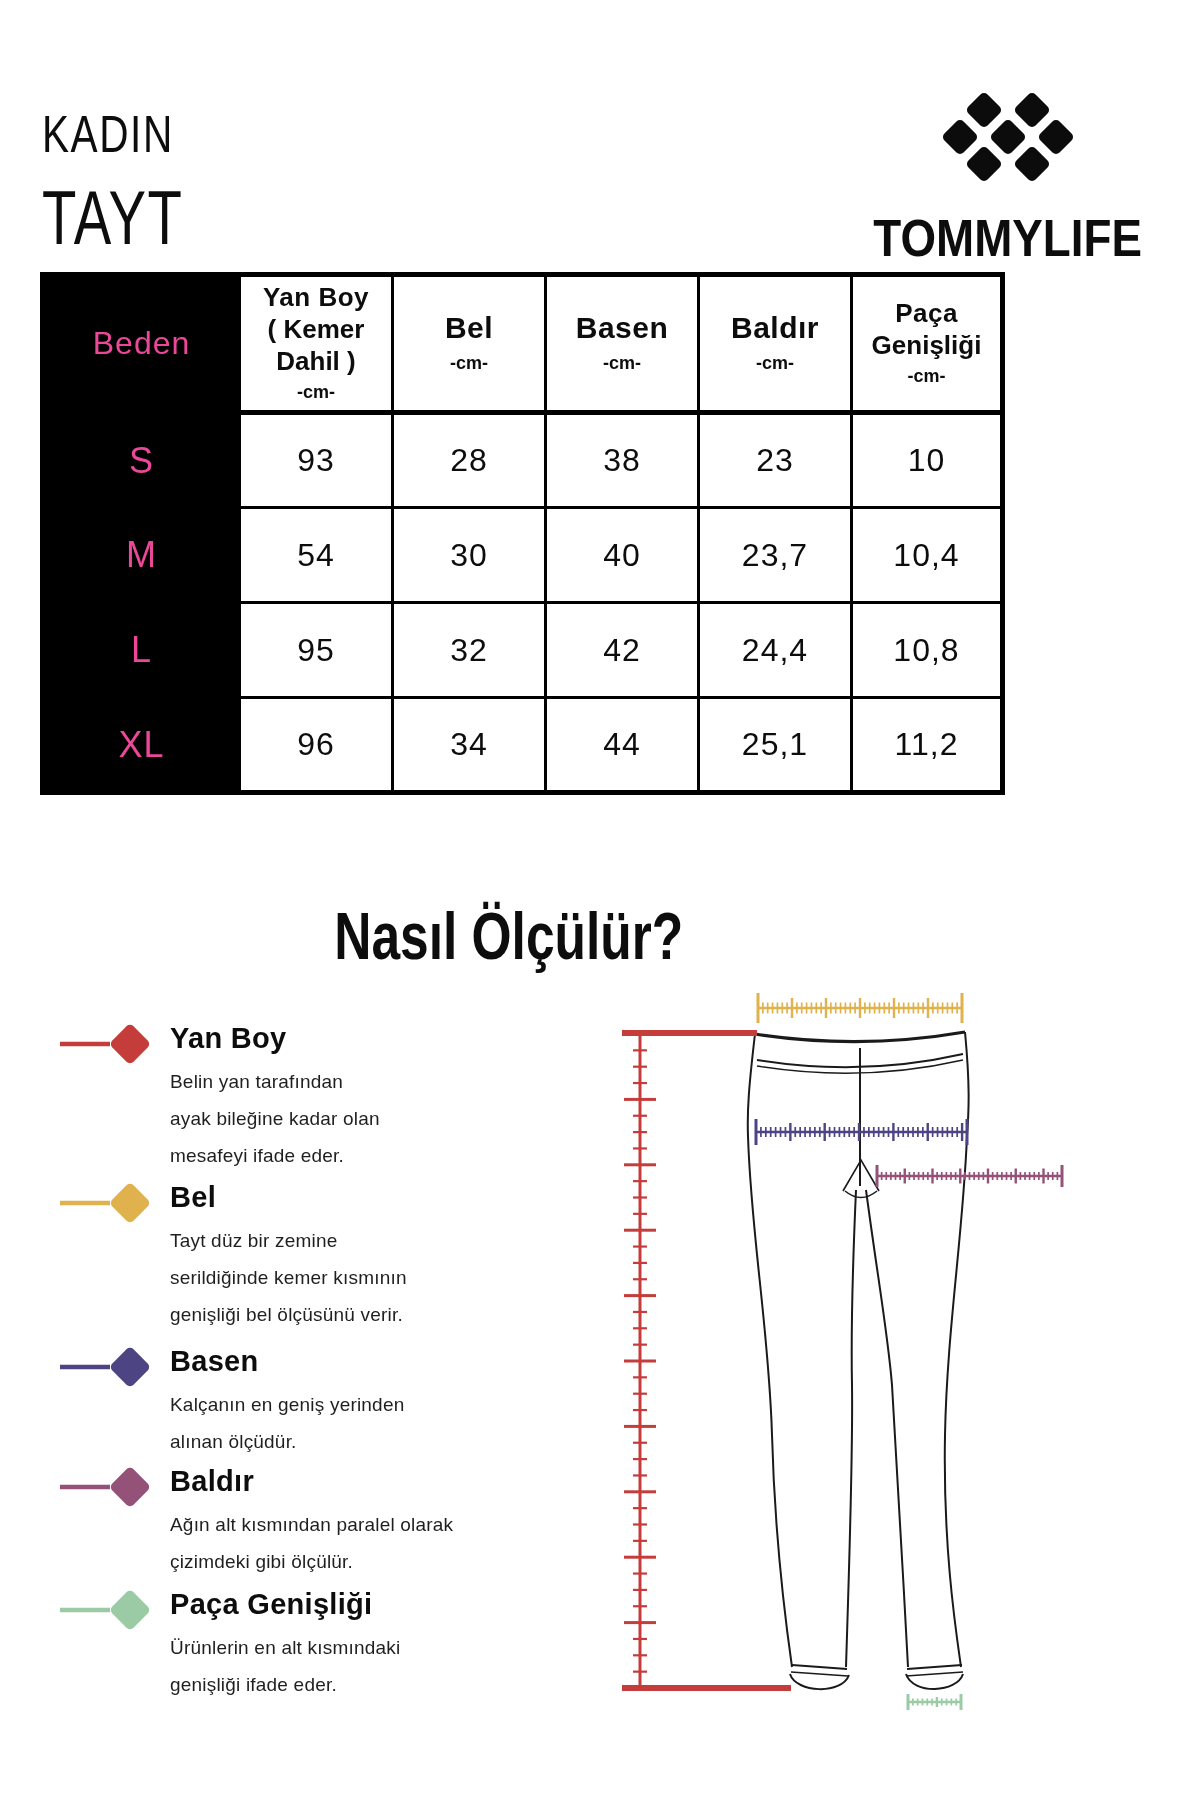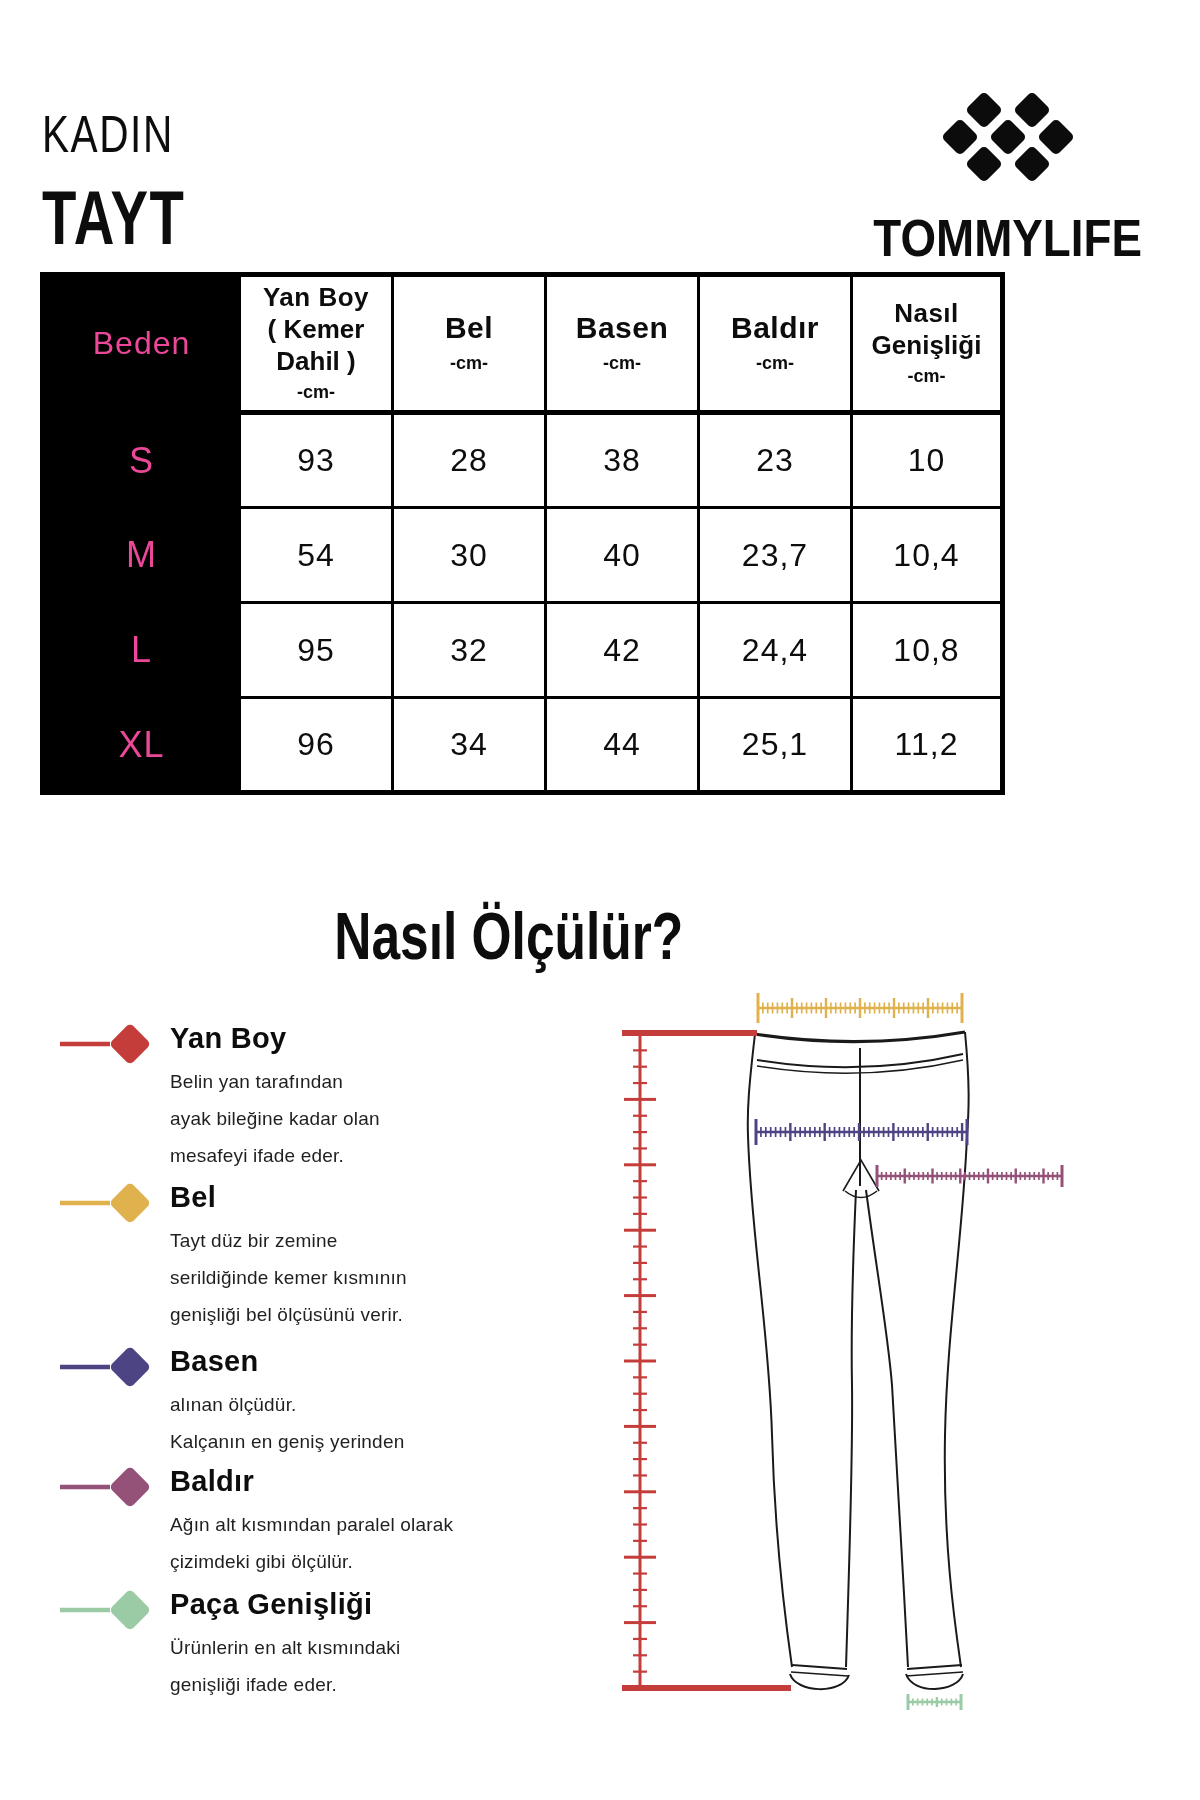--- a/index.html
+++ b/index.html
@@ -4,21 +4,21 @@
 <style>
   * { margin:0; padding:0; box-sizing:border-box; }
   html,body { width:1200px; height:1800px; }
   body { position:relative; background:#ffffff; font-family:"Liberation Sans", sans-serif; color:#0d0d0d; overflow:hidden; }
   .cond { display:inline-block; transform-origin:left center; white-space:nowrap; }
 
   
   .brand-left { position:absolute; left:42px; top:104px; }
   .kadin { font-size:52px; font-weight:300; letter-spacing:2px; }
   .kadin .cond { transform:scaleX(.78); }
-  .tayt  { font-size:76px; font-weight:700; letter-spacing:2px; margin-top:10px; }
+  .tayt  { font-size:76px; font-weight:400; letter-spacing:2px; margin-top:10px; }
   .tayt .cond { transform:scaleX(.74); }
 
   .brand-logo { position:absolute; left:848px; top:82px; width:320px; text-align:center; }
   .brand-logo svg { display:block; margin:0 auto; }
   .brand-name { font-size:52px; font-weight:700; margin-top:16px; }
   .brand-name .cond { transform:scaleX(.88); transform-origin:center; }
 
   
   table.size-table { position:absolute; left:40px; top:272px; width:960px; height:518px;
     border-collapse:collapse; table-layout:fixed; border:5px solid #000; }
@@ -97,21 +97,21 @@
         <div class="col-label">Basen</div>
         <div class="col-sub"></div>
         <div class="col-unit">-cm-</div>
       </th>
       <th>
         <div class="col-label">Baldır</div>
         <div class="col-sub"></div>
         <div class="col-unit">-cm-</div>
       </th>
       <th class="small">
-        <div class="col-label">Nasıl</div>
+        <div class="col-label">Paça</div>
         <div class="col-sub">Genişliği</div>
         <div class="col-unit">-cm-</div>
       </th>
     </tr>
   </thead>
   <tbody>
     <tr>
       <th class="dark size-letter">S</th>
       <td class="value">93</td>
       <td class="value">28</td>
@@ -179,22 +179,22 @@
 </div>
 
 <div class="legend-item" id="li-basen">
   <svg class="legend-icon" width="105" height="48" viewBox="0 0 105 48">
     <line x1="2" y1="24" x2="52" y2="24" stroke-width="4.5" stroke="#4D4483"></line>
     <rect x="57" y="9" width="30" height="30" rx="5" transform="rotate(45 72 24)" fill="#4D4483"></rect>
   </svg>
   <div class="legend-text">
     <div class="legend-title">Basen</div>
     <div class="legend-desc">
+      <div>Kalçanın en geniş yerinden</div>
       <div>alınan ölçüdür.</div>
-      <div>Kalçanın en geniş yerinden</div>
     </div>
   </div>
 </div>
 
 <div class="legend-item" id="li-baldir">
   <svg class="legend-icon" width="105" height="48" viewBox="0 0 105 48">
     <line x1="2" y1="24" x2="52" y2="24" stroke-width="4.5" stroke="#945279"></line>
     <rect x="57" y="9" width="30" height="30" rx="5" transform="rotate(45 72 24)" fill="#945279"></rect>
   </svg>
   <div class="legend-text">

